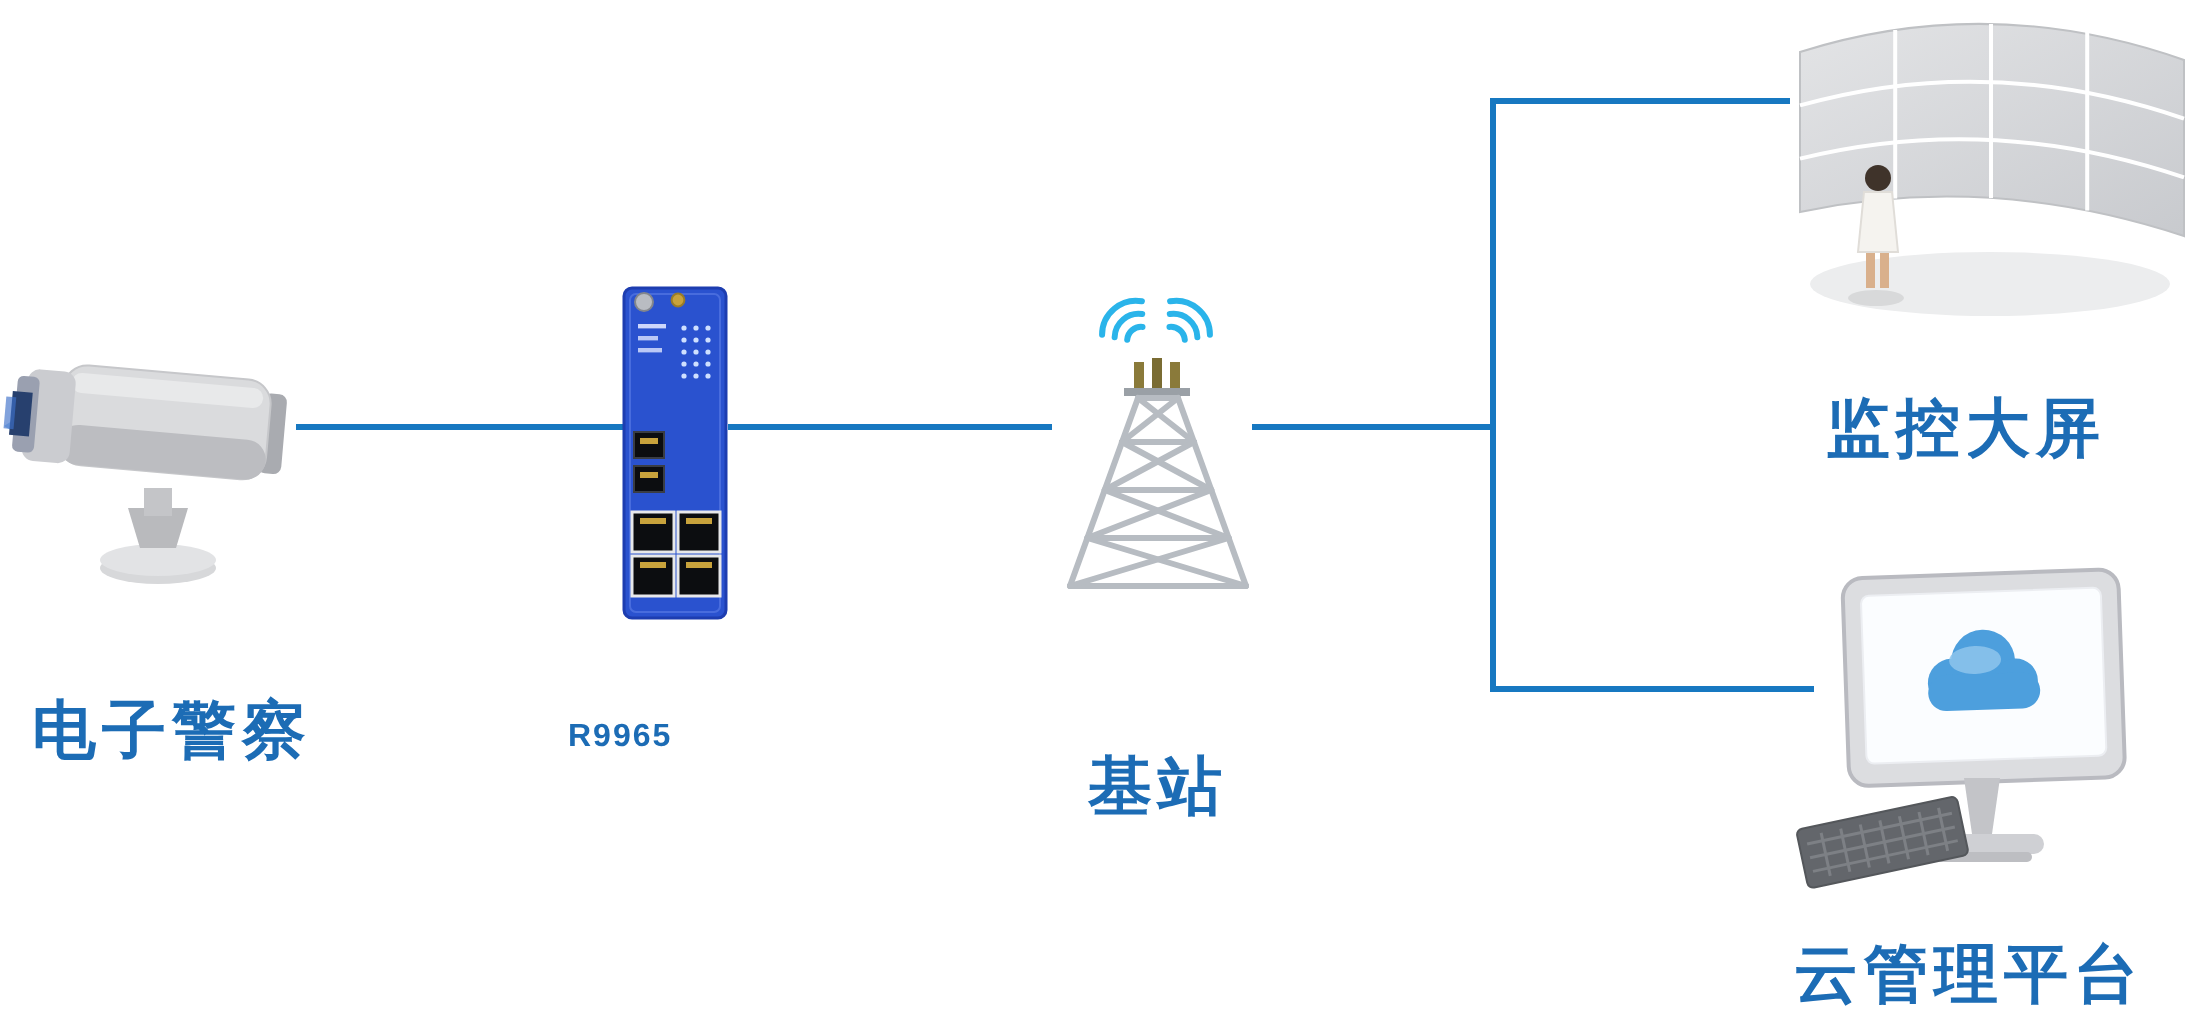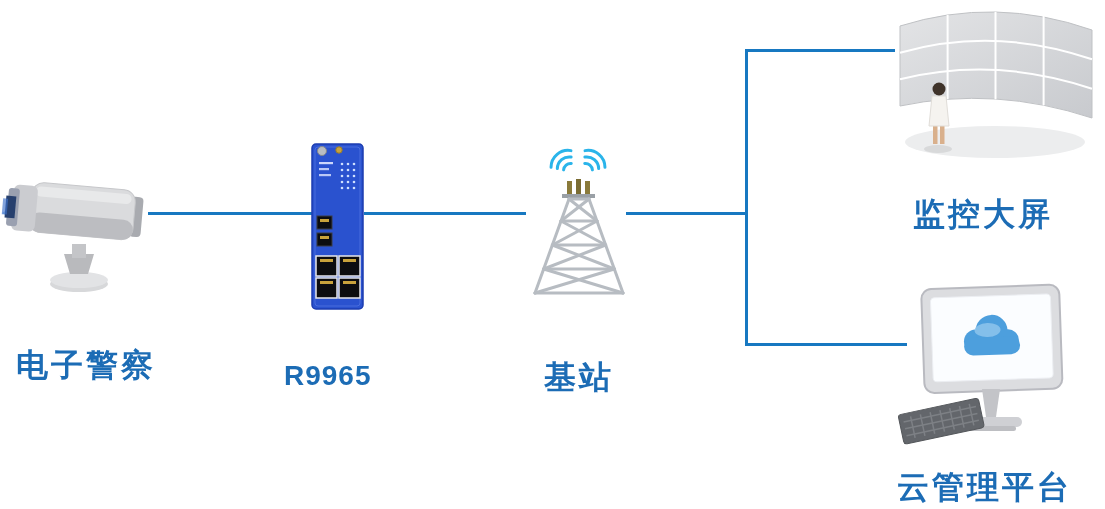--- a/index.html
+++ b/index.html
@@ -4,21 +4,21 @@
 <style>
   html,body{margin:0;padding:0;background:#ffffff;}
   #canvas{position:relative;width:1105px;height:509px;background:#ffffff;overflow:hidden;
           font-family:"Liberation Sans","DejaVu Sans",sans-serif;}
   .node{position:absolute;z-index:2;}
   .link{position:absolute;background:#1778c1;z-index:1;}
   .link.h{height:3px;}
   .link.v{width:3px;}
   .lbl{position:absolute;z-index:3;color:#1c6cb5;font-weight:700;white-space:nowrap;}
   .lbl.cjk{font-family:"Liberation Serif","DejaVu Serif",serif;font-size:32px;letter-spacing:3px;}
-  .lbl.model{font-family:"Liberation Sans","DejaVu Sans",sans-serif;font-size:28px;letter-spacing:1px;}
+  .lbl.model{font-family:"Liberation Sans","DejaVu Sans",sans-serif;font-size:16px;letter-spacing:1px;}
 </style>
 </head>
 <body>
 
 <div id="canvas">
 
   <div class="link h" style="left:148px;top:212px;width:164px;"></div>
   <div class="link h" style="left:364px;top:212px;width:162px;"></div>
   <div class="link h" style="left:626px;top:212px;width:122px;"></div>
   <div class="link v" style="left:745px;top:49px;height:297px;"></div>
@@ -186,17 +186,17 @@
             <path d="M52,4 L52,26"></path>
             <path d="M62,4 L62,26"></path>
             <path d="M72,4 L72,26"></path>
         </g>
       </g>
     </svg>
   </div>
 
   <div class="lbl cjk" style="left:16px;top:344px;text-align:right;">电子警察</div>
   <div class="lbl model" style="left:284px;top:360px;">R9965</div>
-  <div class="lbl cjk" style="left:544px;top:356px;">基站</div>
+  <div class="lbl cjk" style="left:544px;top:372px;">基站</div>
   <div class="lbl cjk" style="left:913px;top:193px;">监控大屏</div>
   <div class="lbl cjk" style="left:897px;top:466px;font-family:Liberation Serif, serif;">云管理平台</div>
 
 </div>
 
 </body></html>

